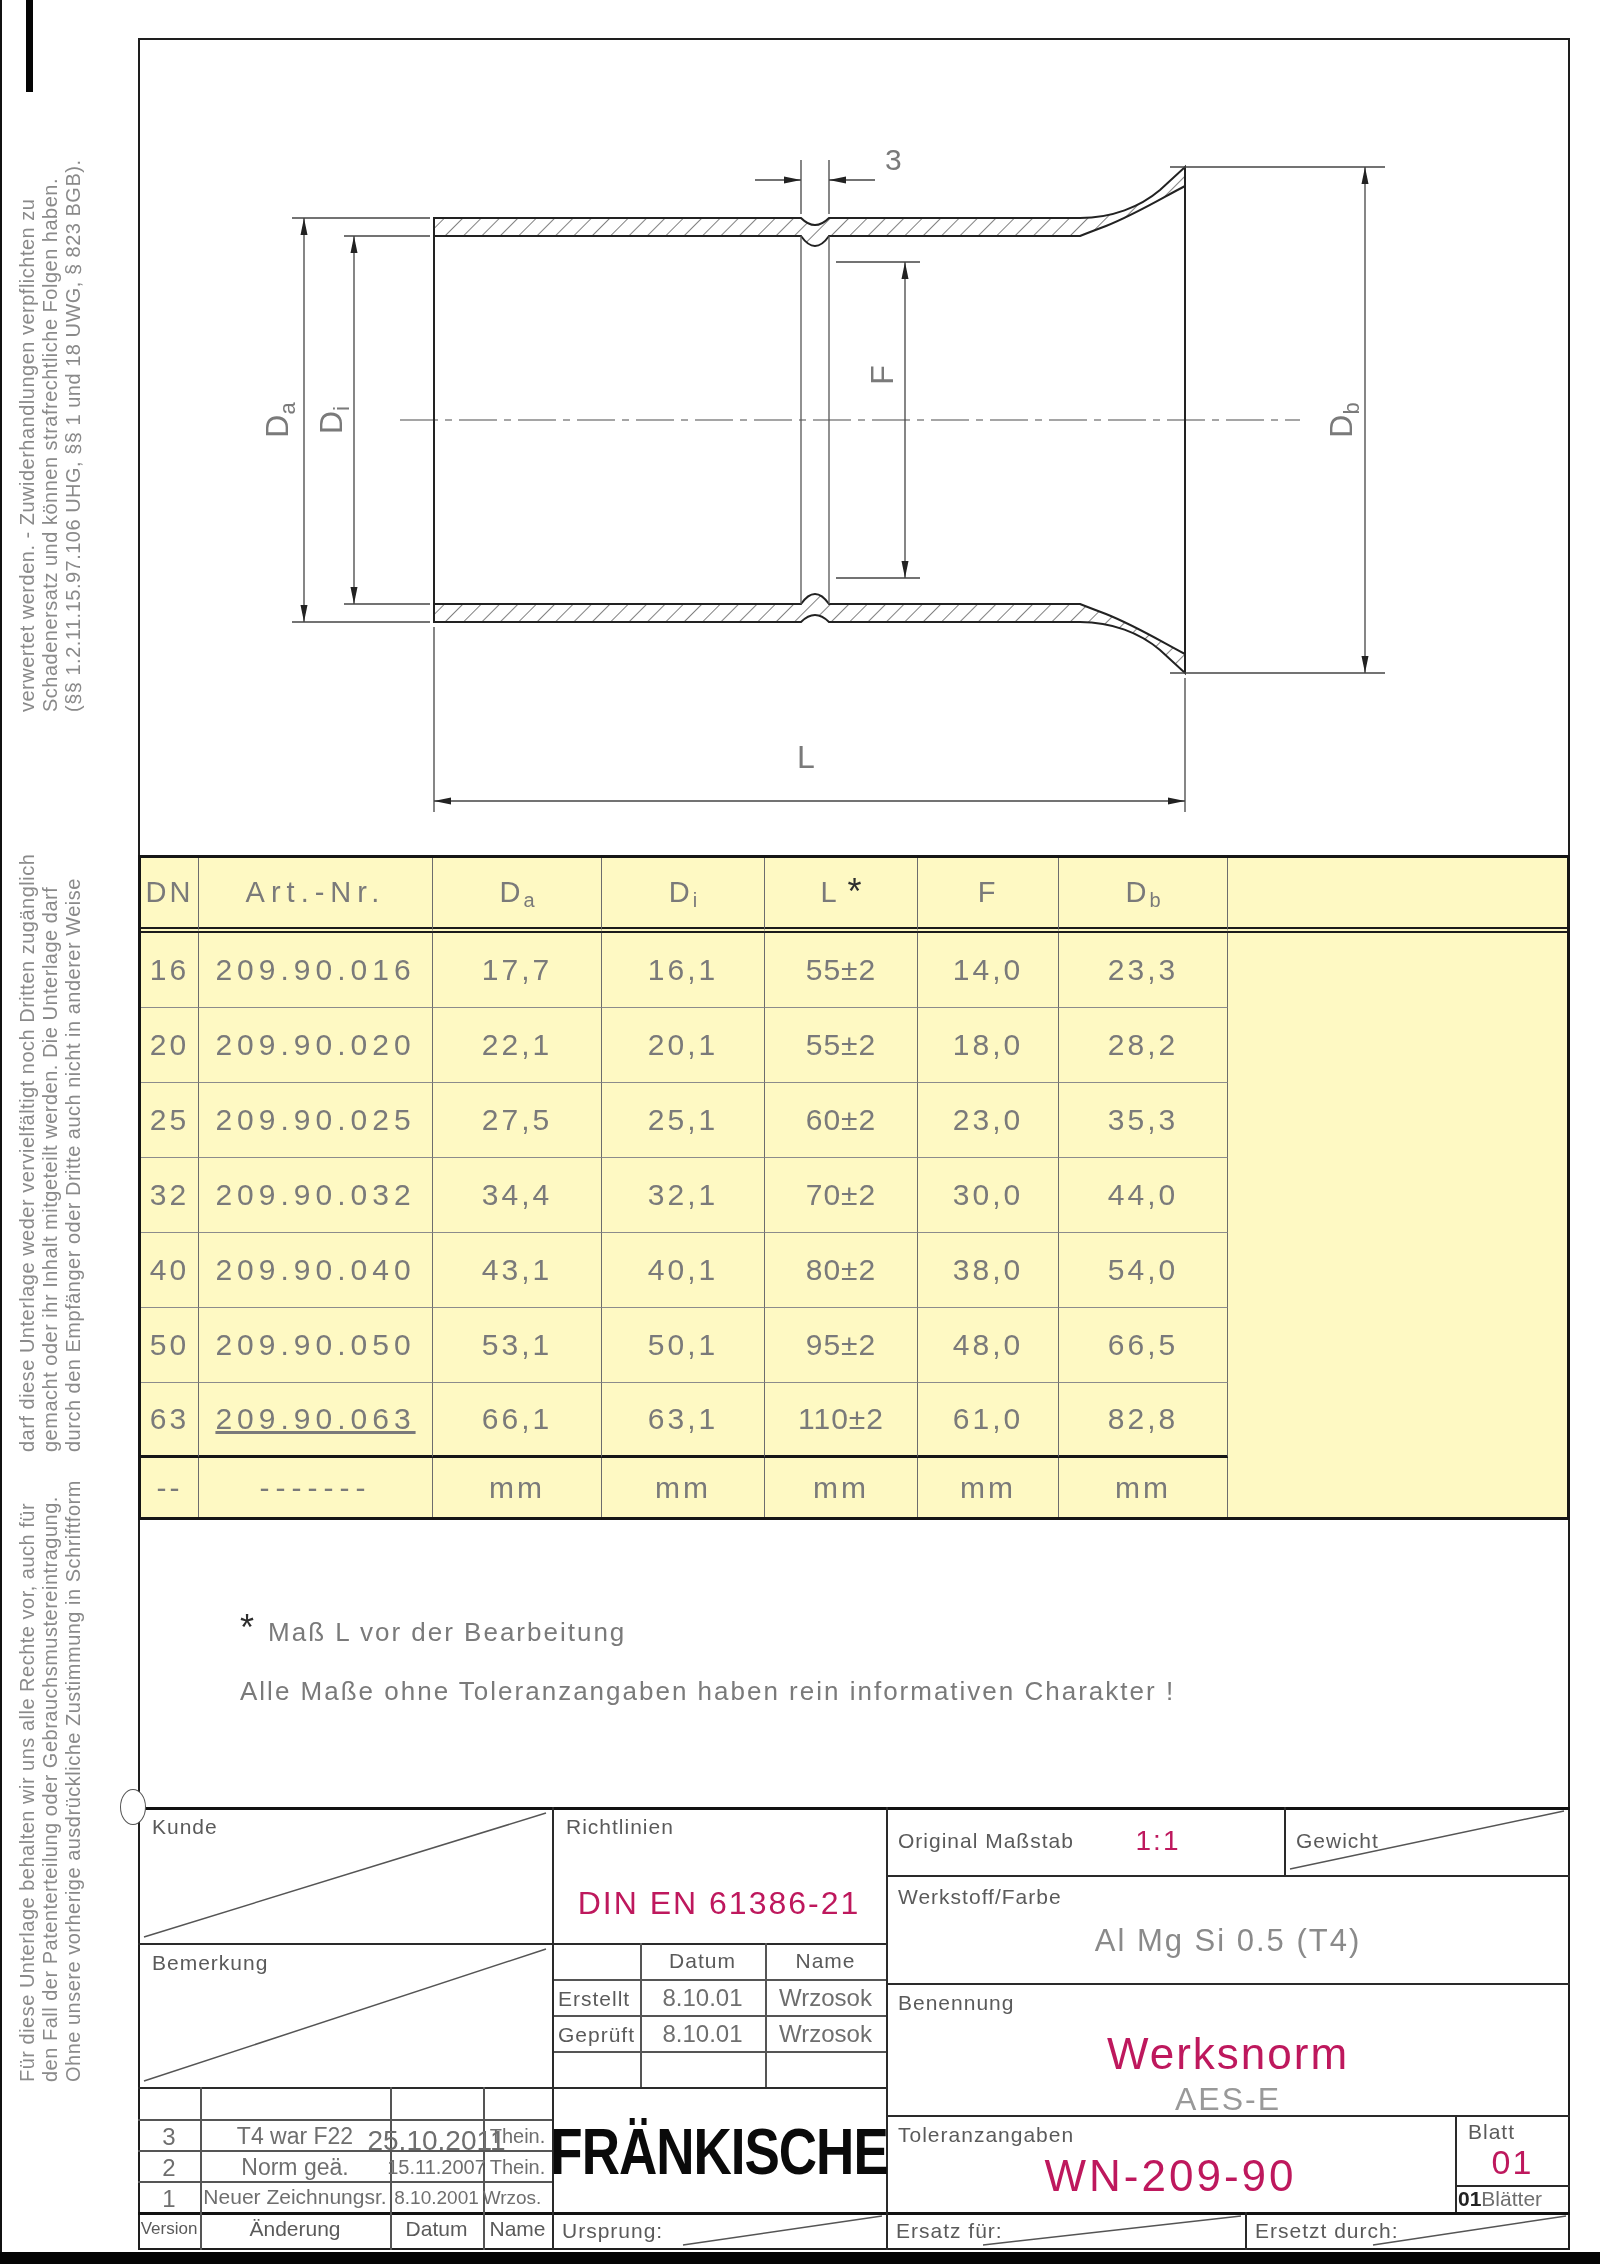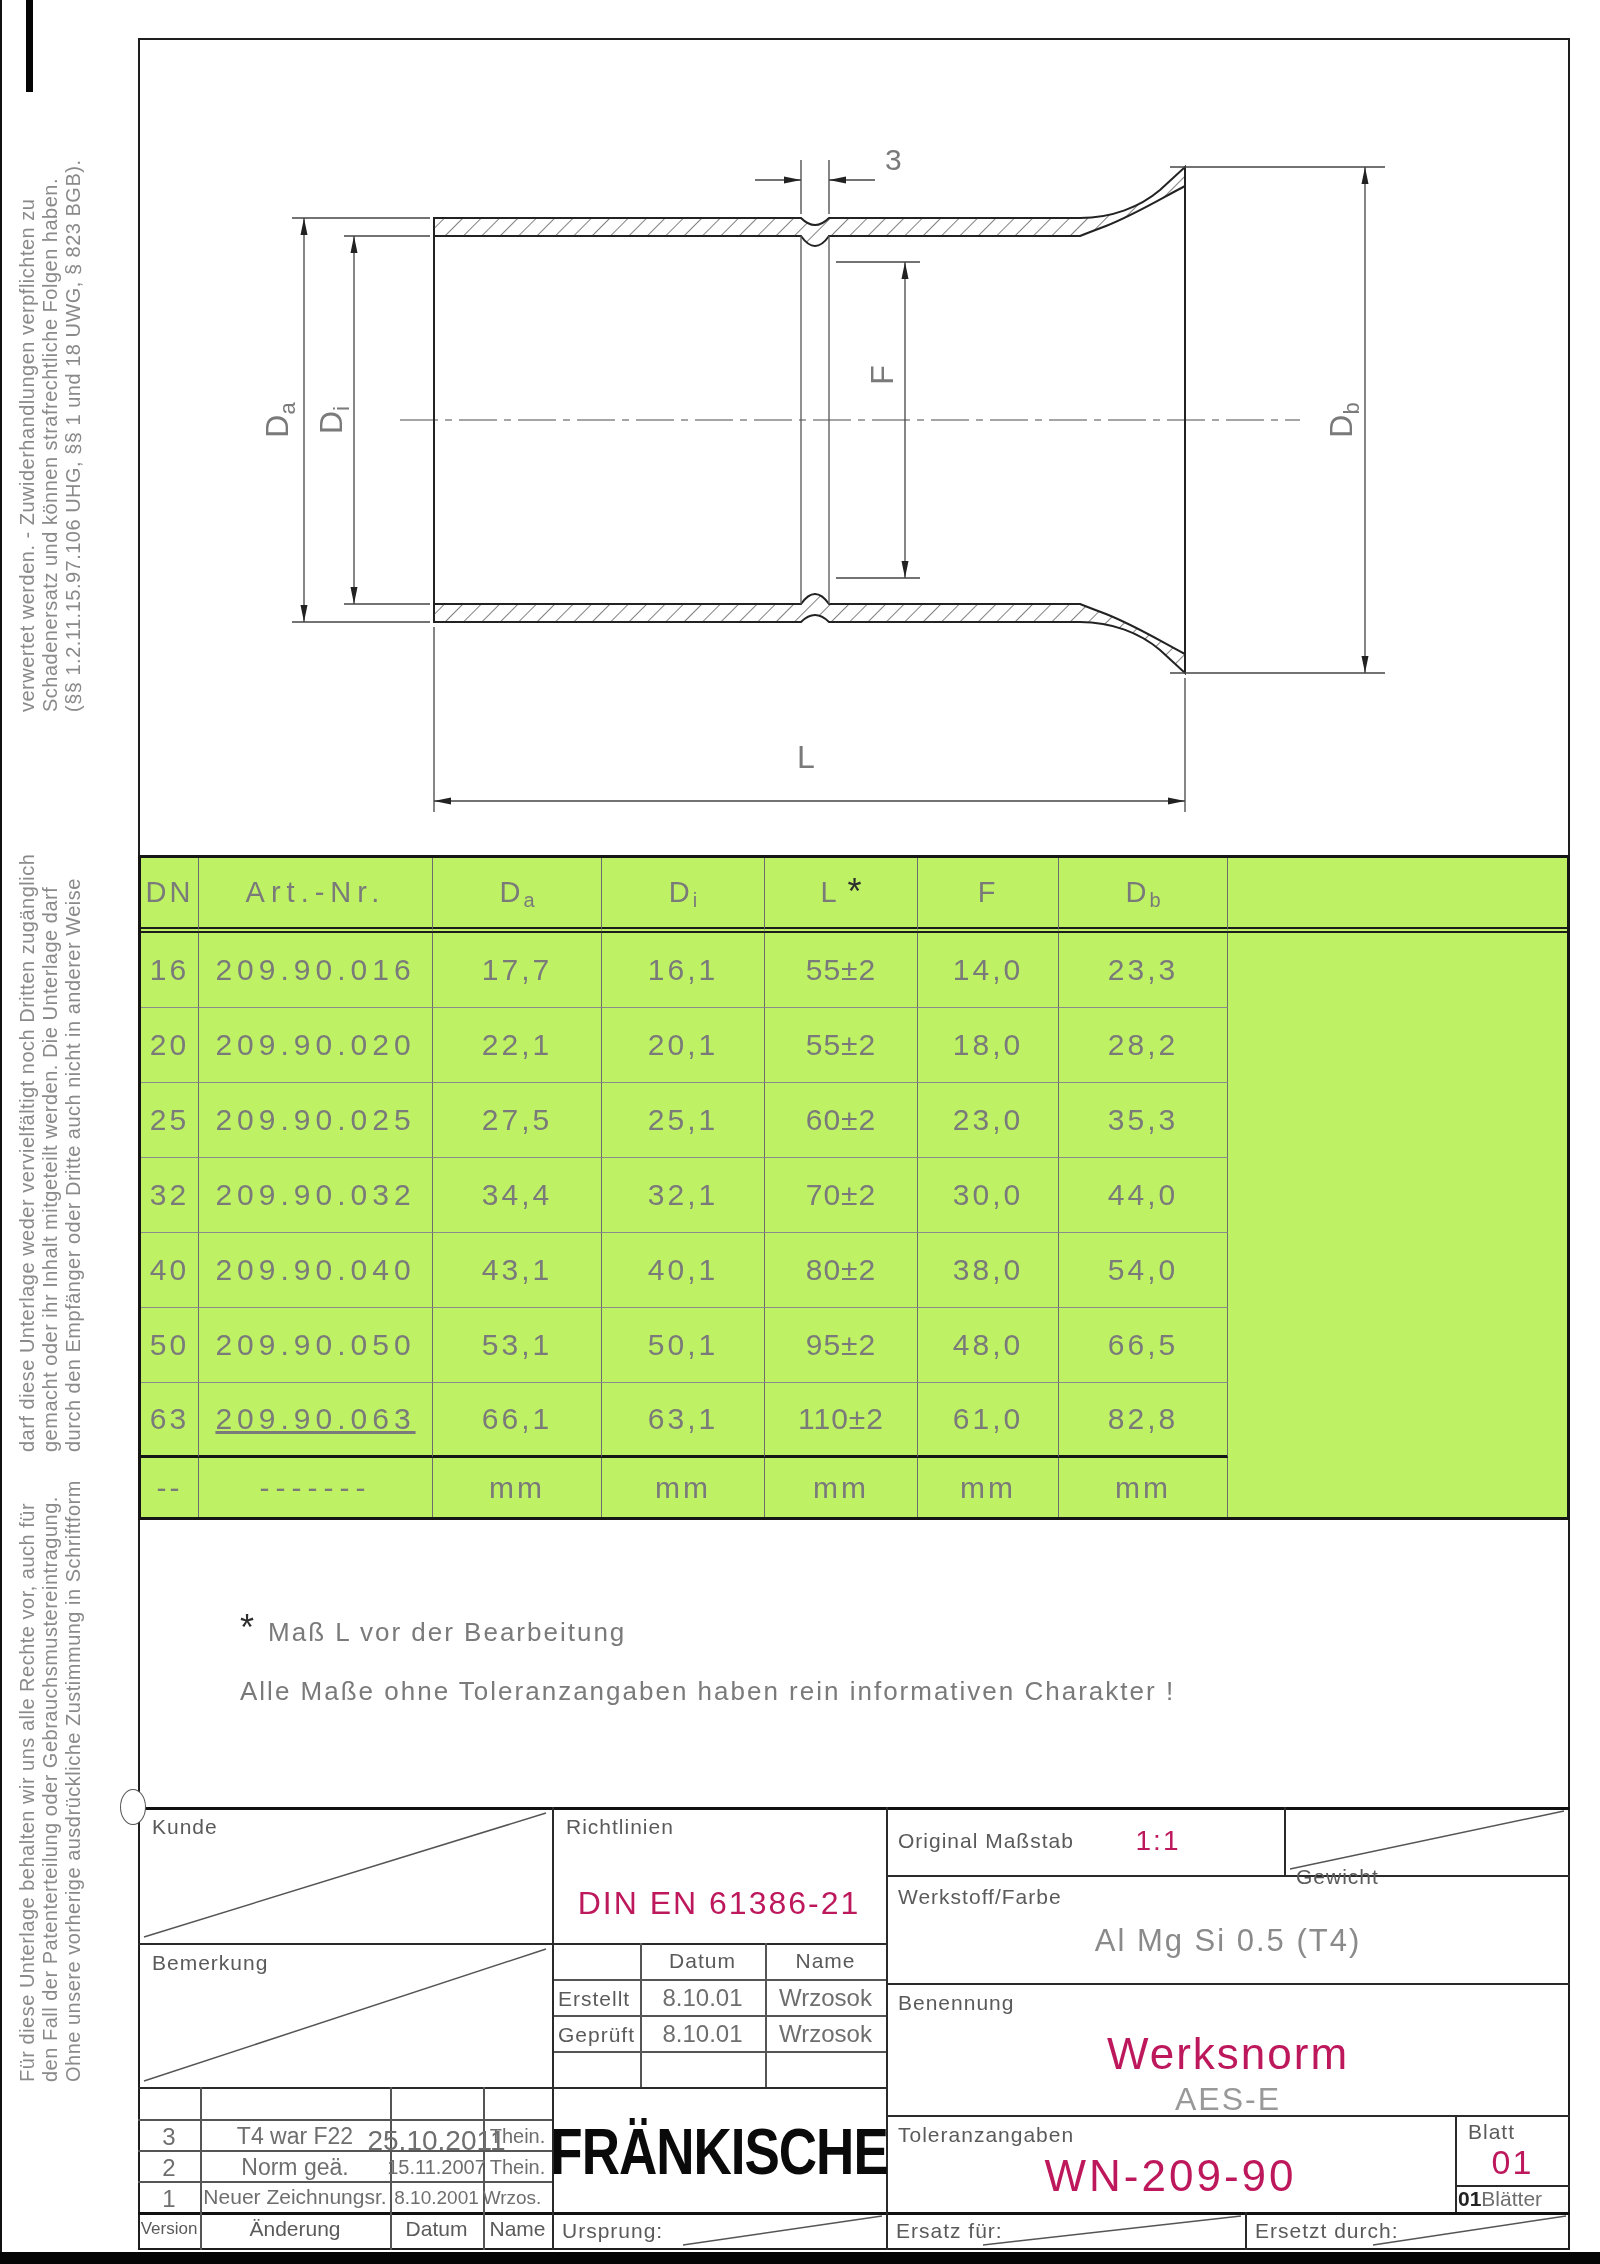--- a/index.html
+++ b/index.html
@@ -10,21 +10,21 @@
   .lft{display:flex;align-items:center;justify-content:flex-start;}
   .lbl{font-size:21px;color:#5a5a5a;letter-spacing:1px;white-space:nowrap;}
   .vtext{position:absolute;transform:rotate(-90deg);transform-origin:0 0;white-space:nowrap;
          font-size:20px;line-height:23px;color:#8a8a8a;letter-spacing:0.5px;}
   
   #frame{left:138px;top:38px;width:1432px;height:2212px;border:2.5px solid #1e1e1e;}
   
   #dtable{left:138px;top:855px;width:1432px;height:665px;display:grid;
           grid-template-columns:58px 234px 169px 163px 153px 141px 169px 1fr;
           grid-template-rows:75px repeat(7,75px) 1fr;
-          border:3px solid #161616;background:#bef264;}
+          border:3px solid #161616;background:#fef9c3;}
   .tc{display:flex;align-items:center;justify-content:center;
       border-right:1.8px solid #6d6d6d;border-bottom:1.8px solid #8c8c8c;
       color:#7a7a7a;font-size:30px;letter-spacing:3px;white-space:nowrap;}
   .th{border-bottom:6px double #1c1c1c;font-size:29px;}
   .noR{border-right:none;}
   .thickB{border-bottom:3px solid #161616;}
   .noB{border-bottom:none;}
   .hsub{font-size:20px;position:relative;top:8px;letter-spacing:0;}
   .star{color:#2e2e2e;font-size:36px;margin-left:8px;position:relative;top:-1px;letter-spacing:0;}
   .pm{letter-spacing:1px;}
@@ -271,21 +271,21 @@
   <div class="vl thin" style="left:62px;top:280px;height:163px;"></div>
   <div class="vl thin" style="left:252px;top:280px;height:163px;"></div>
   <div class="vl thin" style="left:345px;top:280px;height:163px;"></div>
 
   <div class="abs lbl" style="left:14px;top:8px;">Kunde</div>
   <div class="abs lbl" style="left:428px;top:8px;">Richtlinien</div>
   <div class="abs ctr bigval" style="left:414px;top:78px;width:334px;font-size:32px;">DIN EN 61386-21</div>
 
   <div class="abs lbl" style="left:760px;top:22px;">Original Maßstab</div>
   <div class="abs ctr bigval" style="left:950px;top:18px;width:140px;font-size:28px;">1:1</div>
-  <div class="abs lbl" style="left:1158px;top:22px;margin-top:36px;">Gewicht</div>
+  <div class="abs lbl" style="left:1158px;top:22px;">Gewicht</div>
 
   <div class="abs lbl" style="left:760px;top:78px;">Werkstoff/Farbe</div>
   <div class="abs ctr" style="left:748px;top:116px;width:684px;font-size:31px;color:#8a8a8a;letter-spacing:2px;">Al Mg Si 0.5 (T4)</div>
 
   <div class="abs lbl" style="left:14px;top:144px;">Bemerkung</div>
 
   <div class="abs ctr lbl" style="left:502px;top:142px;width:125px;">Datum</div>
   <div class="abs ctr lbl" style="left:627px;top:142px;width:121px;">Name</div>
   <div class="abs lbl" style="left:420px;top:180px;">Erstellt</div>
   <div class="abs ctr" style="left:502px;top:177px;width:125px;font-size:24px;color:#6e6e6e;">8.10.01</div>

